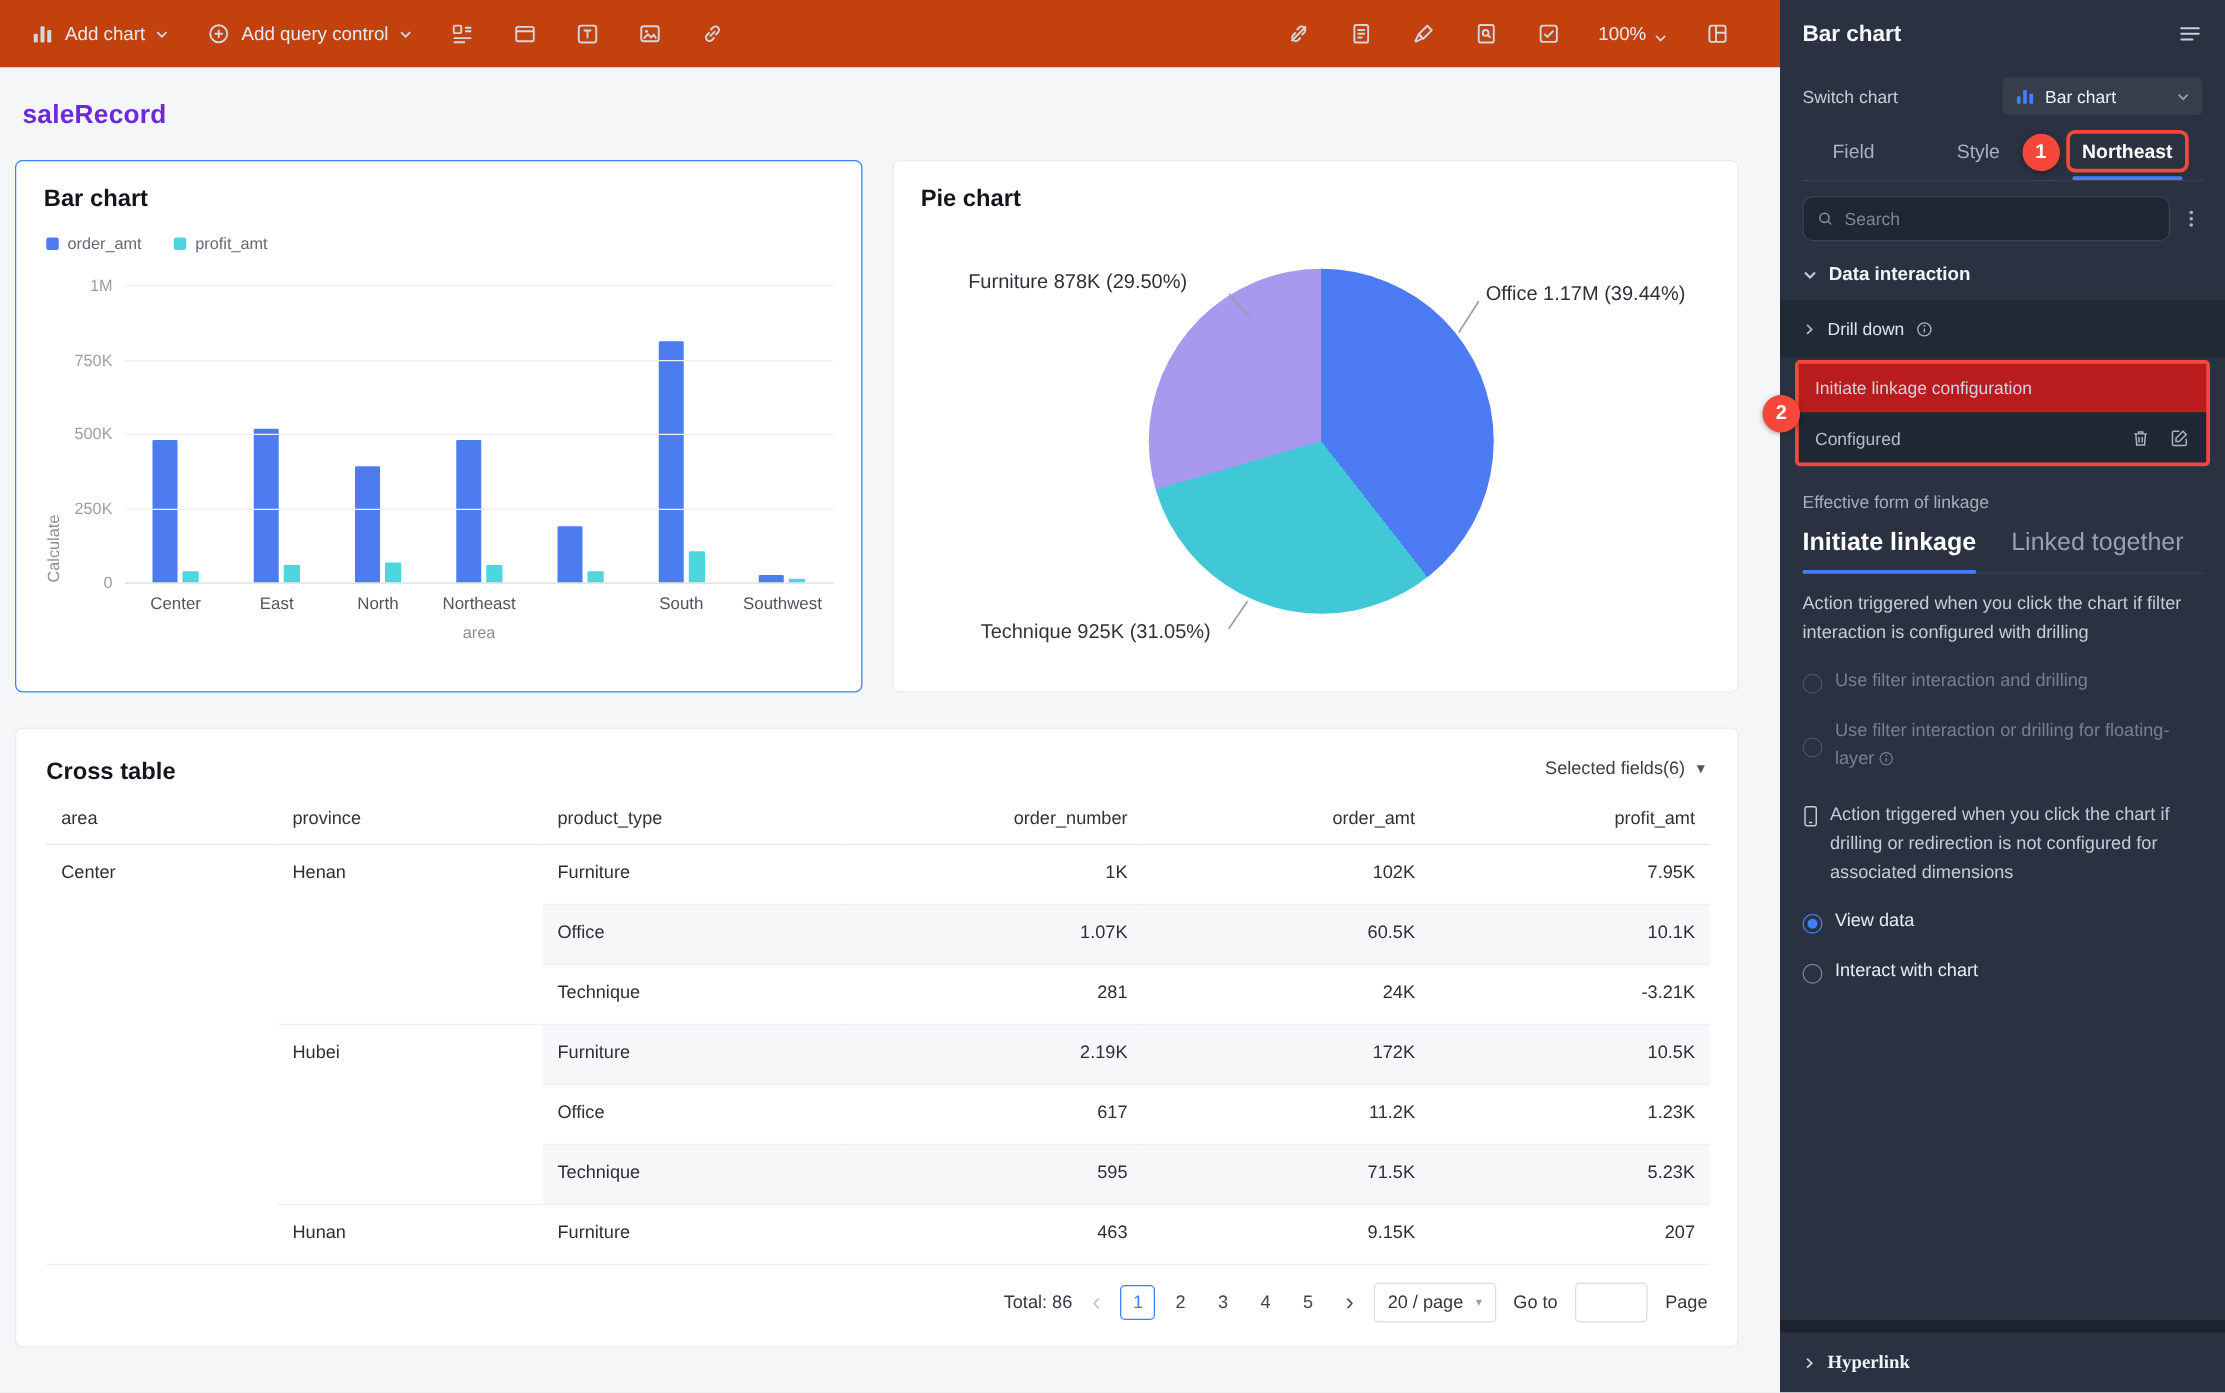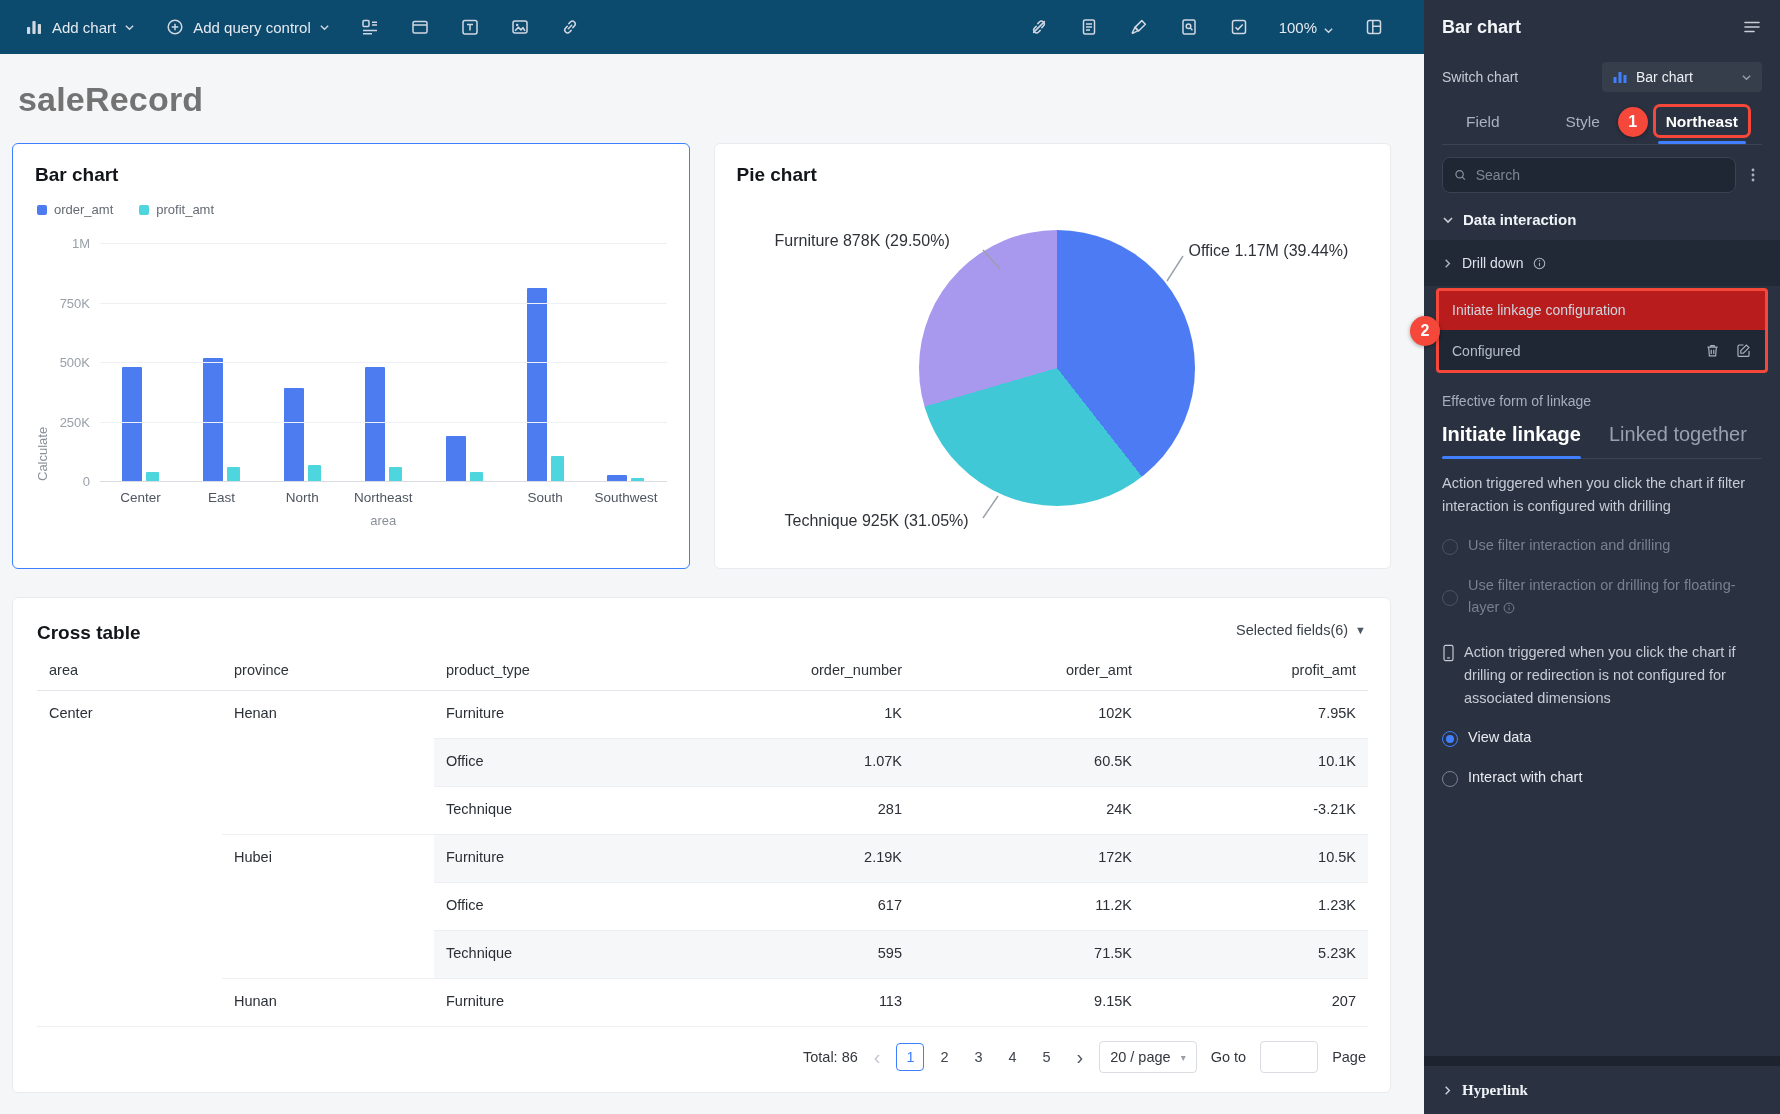--- a/index.html
+++ b/index.html
@@ -4,32 +4,32 @@
 <style>
   * { margin:0; padding:0; box-sizing:border-box; }
   html,body { background:#e8e9eb; }
   body { font-family:"Liberation Sans","DejaVu Sans",sans-serif; }
   .app { width:1780px; height:1114px; display:flex; overflow:hidden; position:relative; background:#f5f6f7; }
 
   
   .main { width:1424px; display:flex; flex-direction:column; }
 
   
-  .toolbar { height:54px; background:#0c4a6e; display:flex; align-items:center; padding:0 24px; flex:none; color:#e6eaf0; }
+  .toolbar { height:54px; background:#c2410c; display:flex; align-items:center; padding:0 24px; flex:none; color:#e6eaf0; }
   .tb-group { display:flex; align-items:center; gap:8px; cursor:pointer; margin-right:30px; }
   .tb-group .lbl { font-size:15px; }
   .tb-icons { display:flex; align-items:center; gap:30px; }
   .ti { width:20px; height:20px; display:block; }
   .tb-right { margin-left:auto; display:flex; align-items:center; gap:30px; padding-right:16px; }
   .zoom-ctl { display:flex; align-items:flex-end; gap:6px; font-size:15px; cursor:pointer; }
   .chev { width:11px; height:11px; }
 
   
   .canvas { flex:1; background:#f5f6f7; padding:0 33px 0 12px; overflow:hidden; }
-  .page-title { font-size:34px; font-weight:bold; color:#737373; margin:26px 0 0 6px; letter-spacing:.2px; }
+  .page-title { font-size:21px; font-weight:bold; color:#6d28d9; margin:26px 0 0 6px; letter-spacing:.2px; }
 
   .cards-row { display:flex; gap:24px; margin-top:24px; }
   .card { background:#fff; border-radius:6px; border:1px solid #e9ebee; }
   .bar-card { width:678px; height:426px; border:1px solid #3d7fff; padding:20px 22px; }
   .pie-card { width:678px; height:426px; padding:20px 22px; position:relative; }
   .card-title { font-size:19px; font-weight:bold; color:#121519; }
 
   
   .legend { display:flex; gap:26px; margin:16px 0 0 2px; }
   .legend-item { display:flex; align-items:center; gap:7px; cursor:pointer; }
@@ -403,21 +403,21 @@
               </tr>
               <tr>
                 <td class="stripe">Technique</td>
                 <td class="num stripe">595</td>
                 <td class="num stripe">71.5K</td>
                 <td class="num stripe">5.23K</td>
               </tr>
               <tr>
                 <td class="merge" rowspan="1">Hunan</td>
                 <td>Furniture</td>
-                <td class="num">113</td>
+                <td class="num">463</td>
                 <td class="num">9.15K</td>
                 <td class="num">207</td>
               </tr>
             </tbody>
         </table>
         <div class="pagination">
           <span>Total: 86</span>
           <span class="pg-arrow pg-prev">‹</span>
           <span id="page-list" style="display:flex;gap:6px;">
               <span class="pg-num active">1</span>

